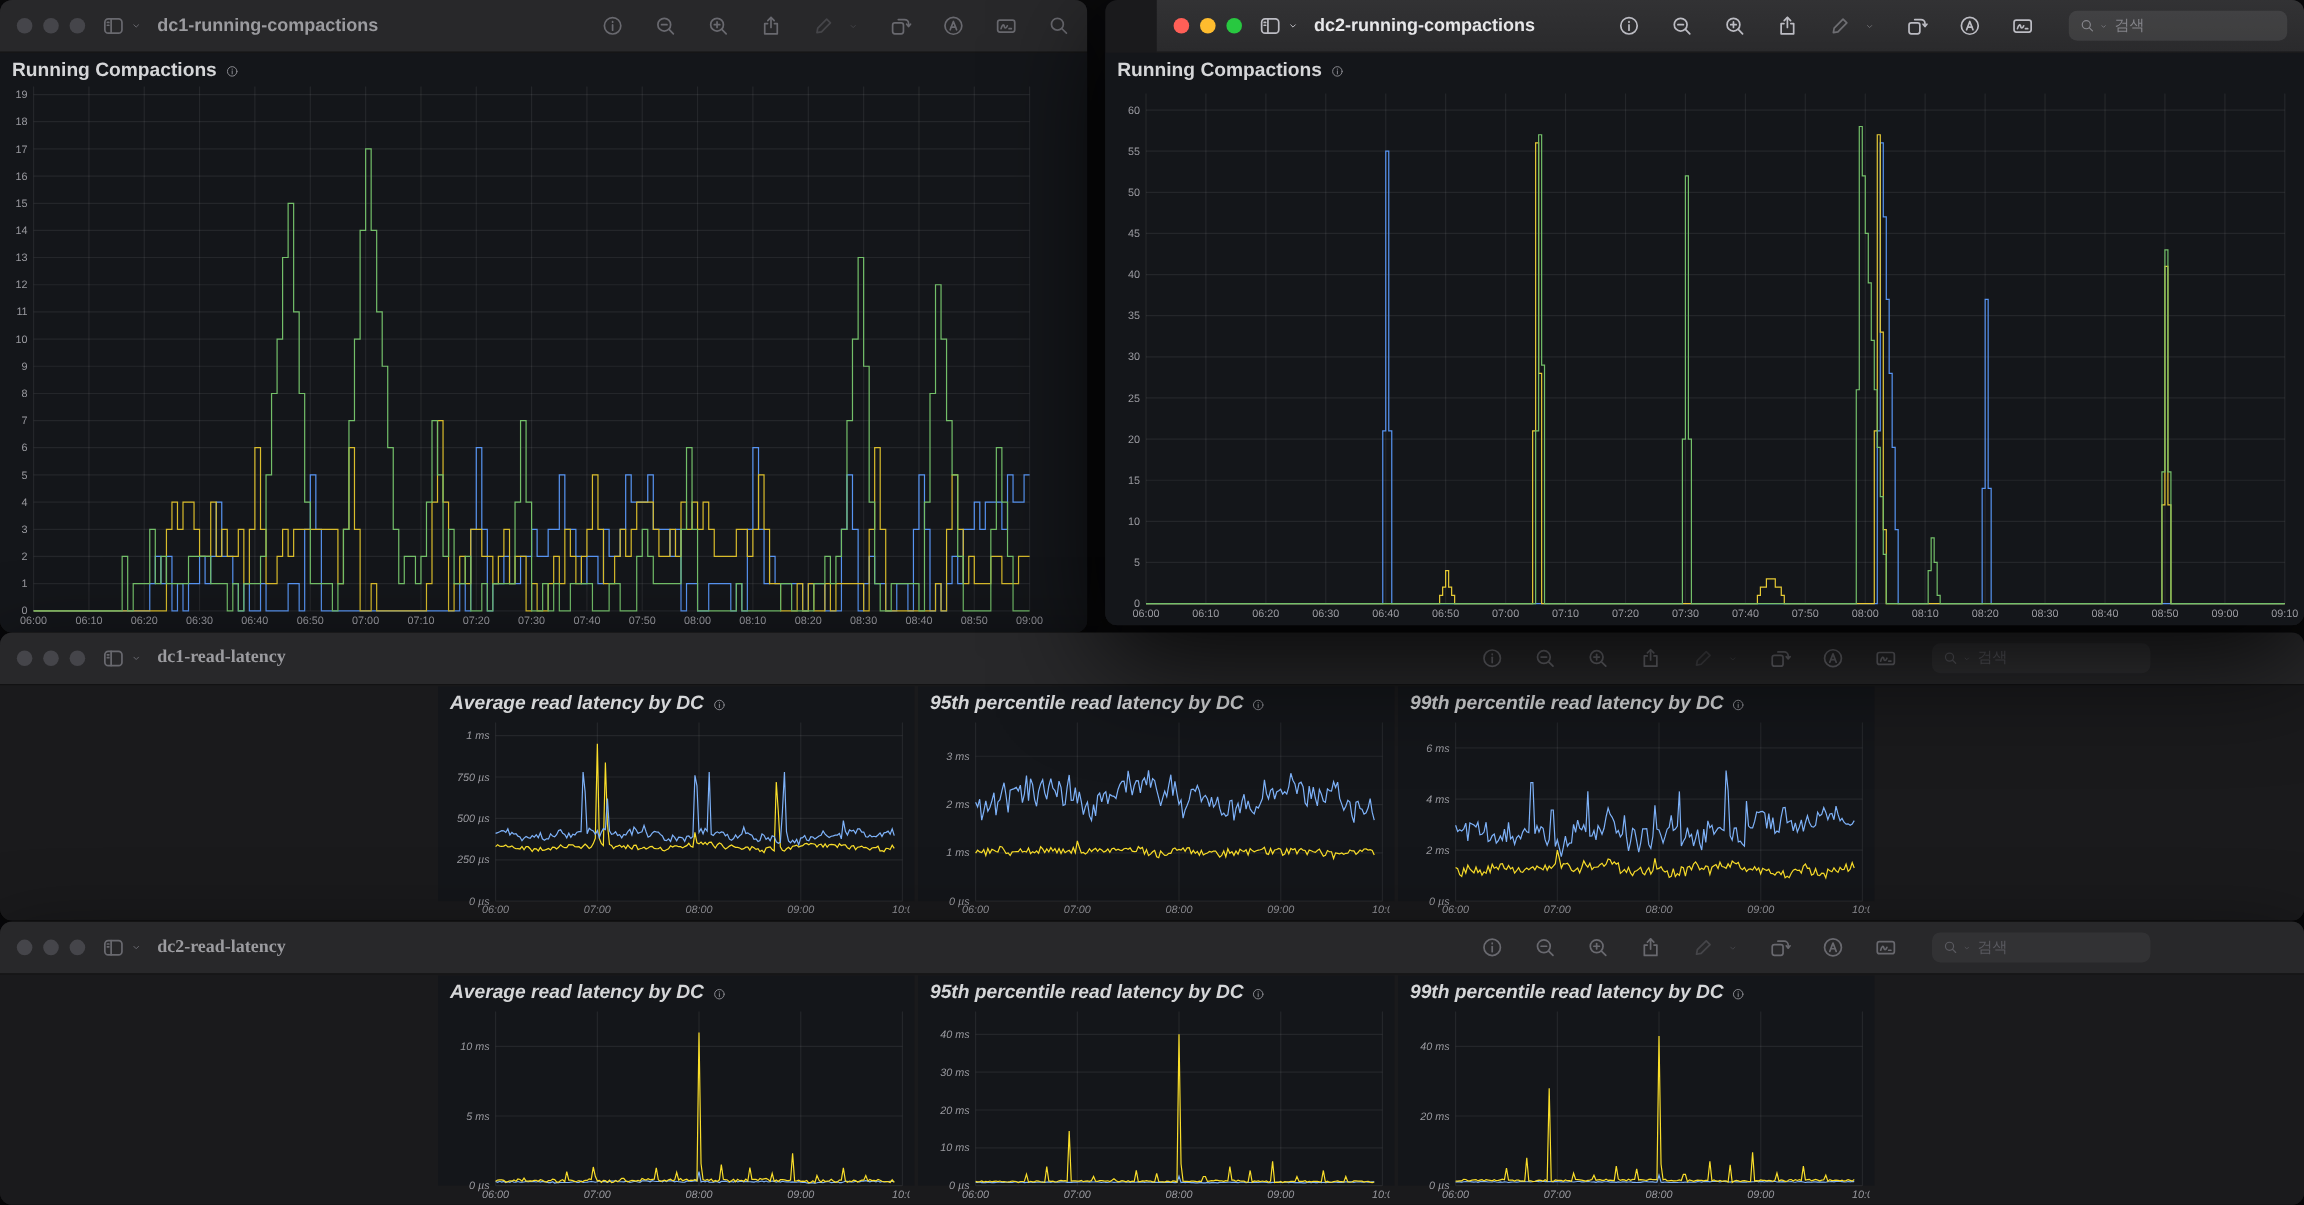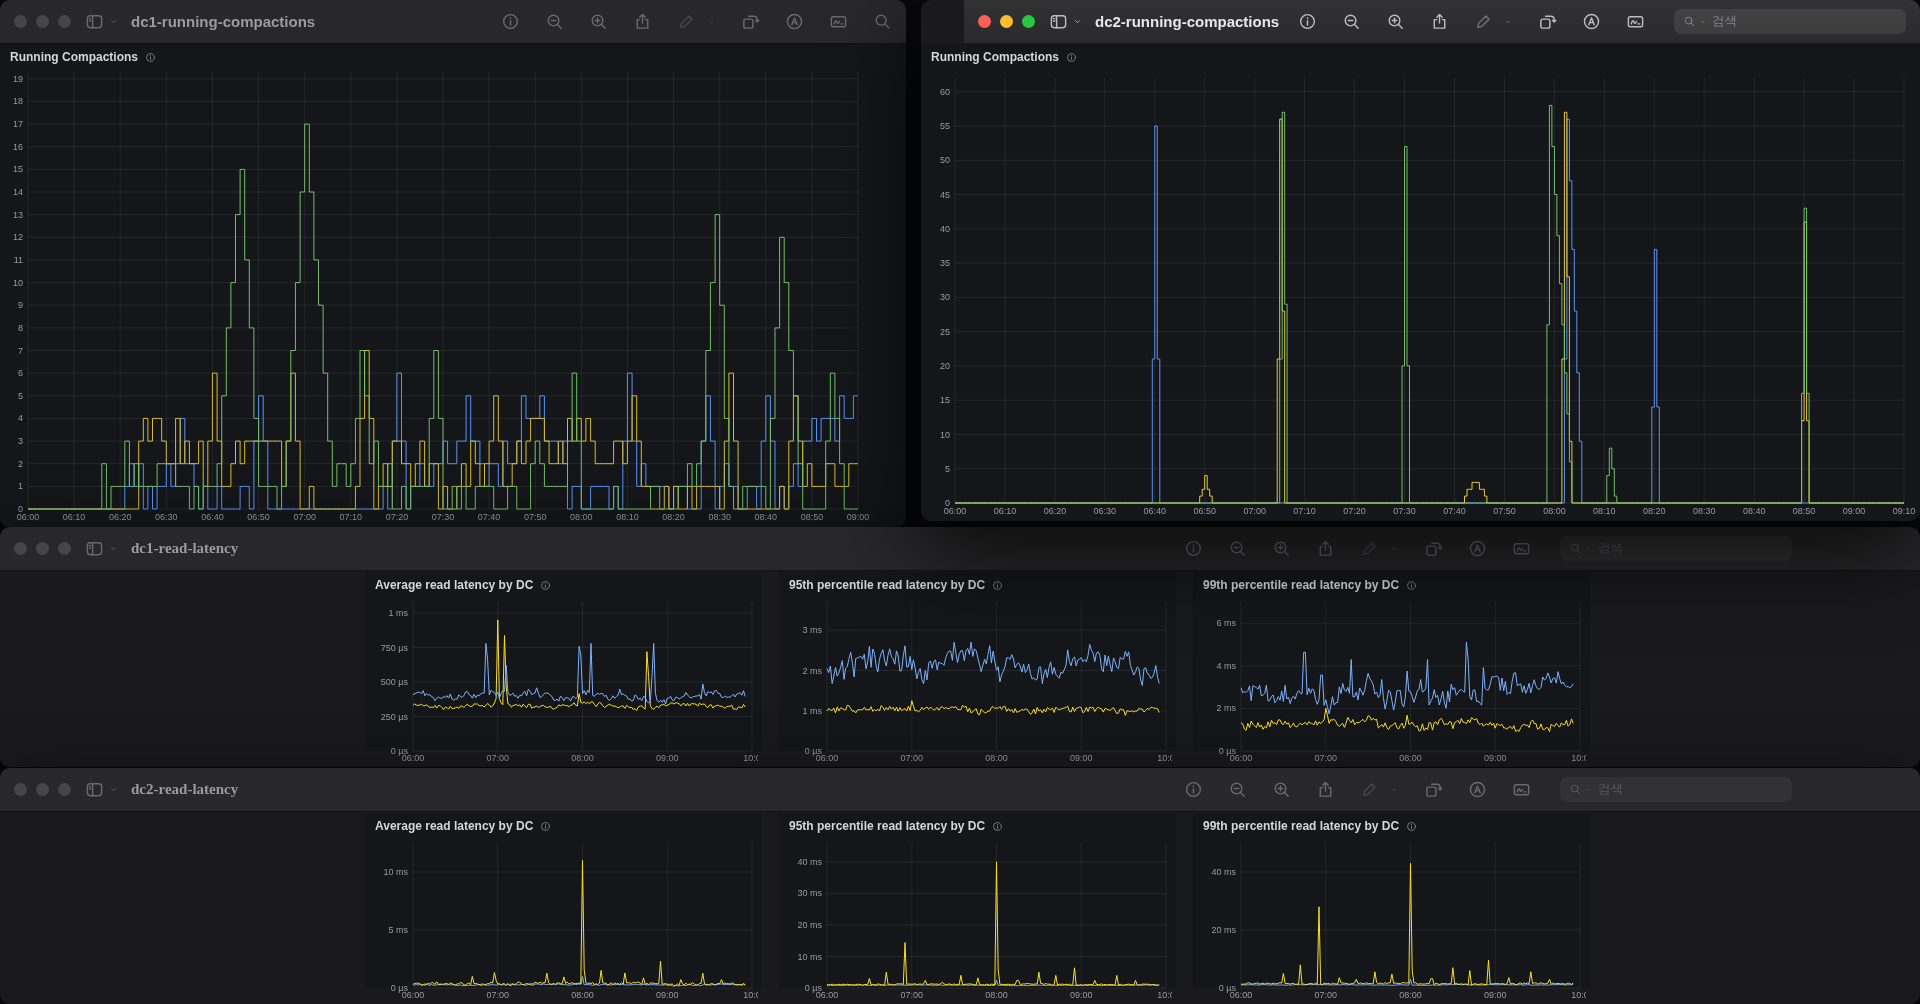--- a/index.html
+++ b/index.html
@@ -26,33 +26,33 @@
   .window.active .tl.z{background:#28c840;}
 
   .tbicon{width:19px;height:19px;color:#69696f;flex:none;}
   .window.active .tbicon{color:#bcbcc3;}
   .tbicon svg,.pinfo svg,.sficon svg,.sfchev svg{display:block;width:100%;height:100%;
      stroke:currentColor;fill:none;stroke-width:1.5;stroke-linecap:round;stroke-linejoin:round;}
   .dim{opacity:.45;}
   .tinychev{width:11px;height:11px;margin-left:-6px;}
   .tinychev2{width:10px;height:10px;margin-left:-15px;}
   .tools{margin-left:auto;display:flex;align-items:center;gap:25px;}
-  .searchfield{width:232px;height:25px;border-radius:7px;background:rgba(255,255,255,.085);
+  .searchfield{width:182px;height:25px;border-radius:7px;background:rgba(255,255,255,.085);
      display:flex;align-items:center;gap:5px;padding:0 9px;box-sizing:border-box;color:#85858b;margin-left:4px;}
   .window.inactive .searchfield{background:rgba(255,255,255,.05);color:#5a5a60;}
   .sficon{width:13px;height:13px;}
   .sfchev{width:8px;height:8px;margin-left:-2px;}
   .sfph{font-size:12.5px;}
 
   .cpanel{position:absolute;left:0;right:0;top:44px;bottom:0;background:#14161a;}
   .lcontent{position:absolute;left:0;right:0;top:44px;bottom:0;background:#1a1a1c;}
-  .charts{position:absolute;left:365px;top:1px;bottom:16px;display:flex;gap:17px;}
+  .charts{position:absolute;left:365px;top:1px;bottom:16px;display:flex;gap:3px;font-style:italic;}
   .panel{width:397px;position:relative;background:#14161a;}
   .phead{position:absolute;top:6px;left:10px;display:flex;align-items:center;gap:7px;z-index:2;}
-  .ptitle{font-size:12px;font-weight:700;color:#d5d6d8;white-space:nowrap;}
+  .ptitle{font-size:16px;font-weight:700;color:#d5d6d8;white-space:nowrap;}
   .pinfo{width:11px;height:11px;color:#8a8a90;display:inline-block;}
   .chart{position:absolute;}
   #win-dc1c .chart{left:2px;right:6px;top:20px;bottom:4px;}
   #win-dc2c .chart{left:2px;right:4px;top:20px;bottom:4px;}
   .panel .chart{left:4px;right:4px;top:26px;bottom:2px;}
   .grid{stroke:rgba(255,255,255,0.07);stroke-width:1;}
   .lbl{fill:#9a9aa0;font-size:9px;font-family:"Liberation Sans",sans-serif;}
 </style>
 </head>
 <body>

